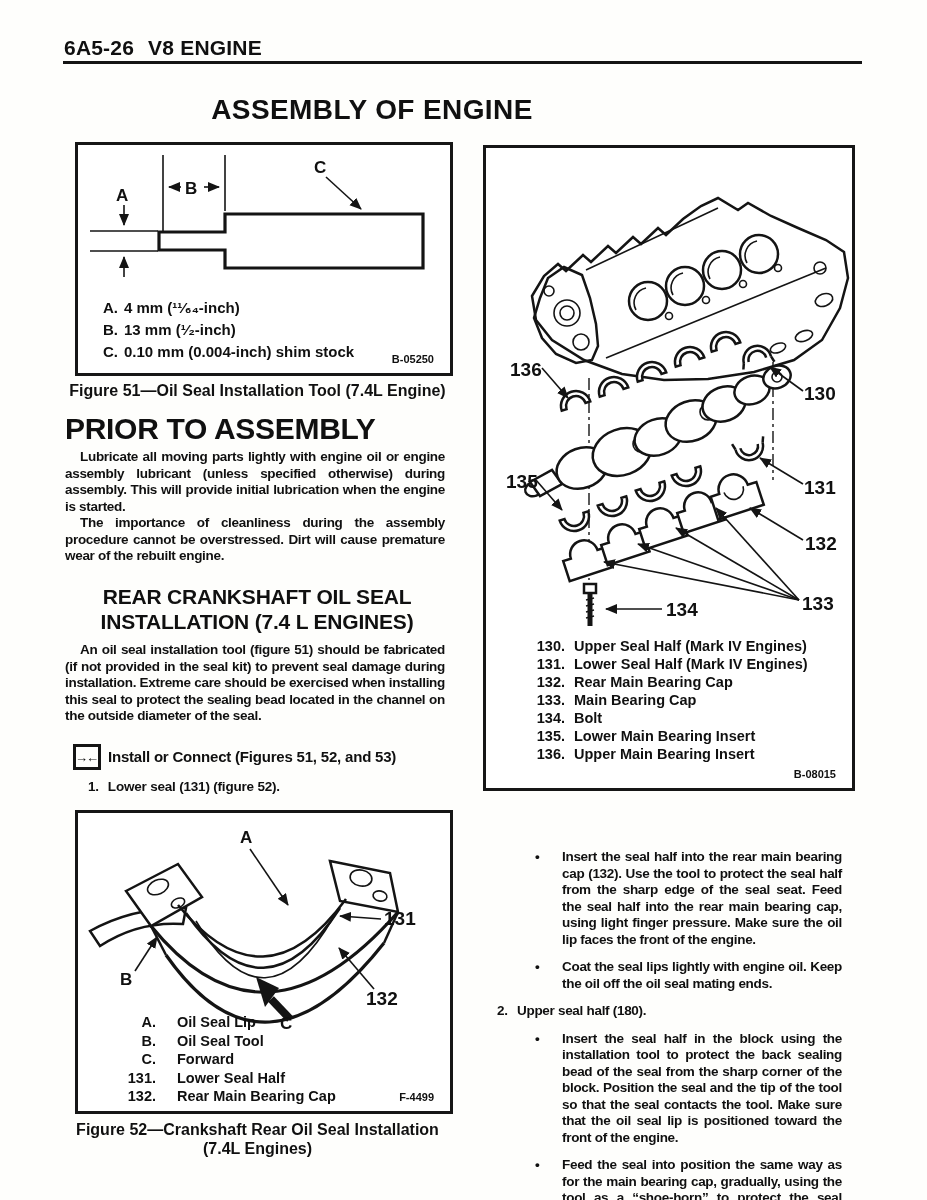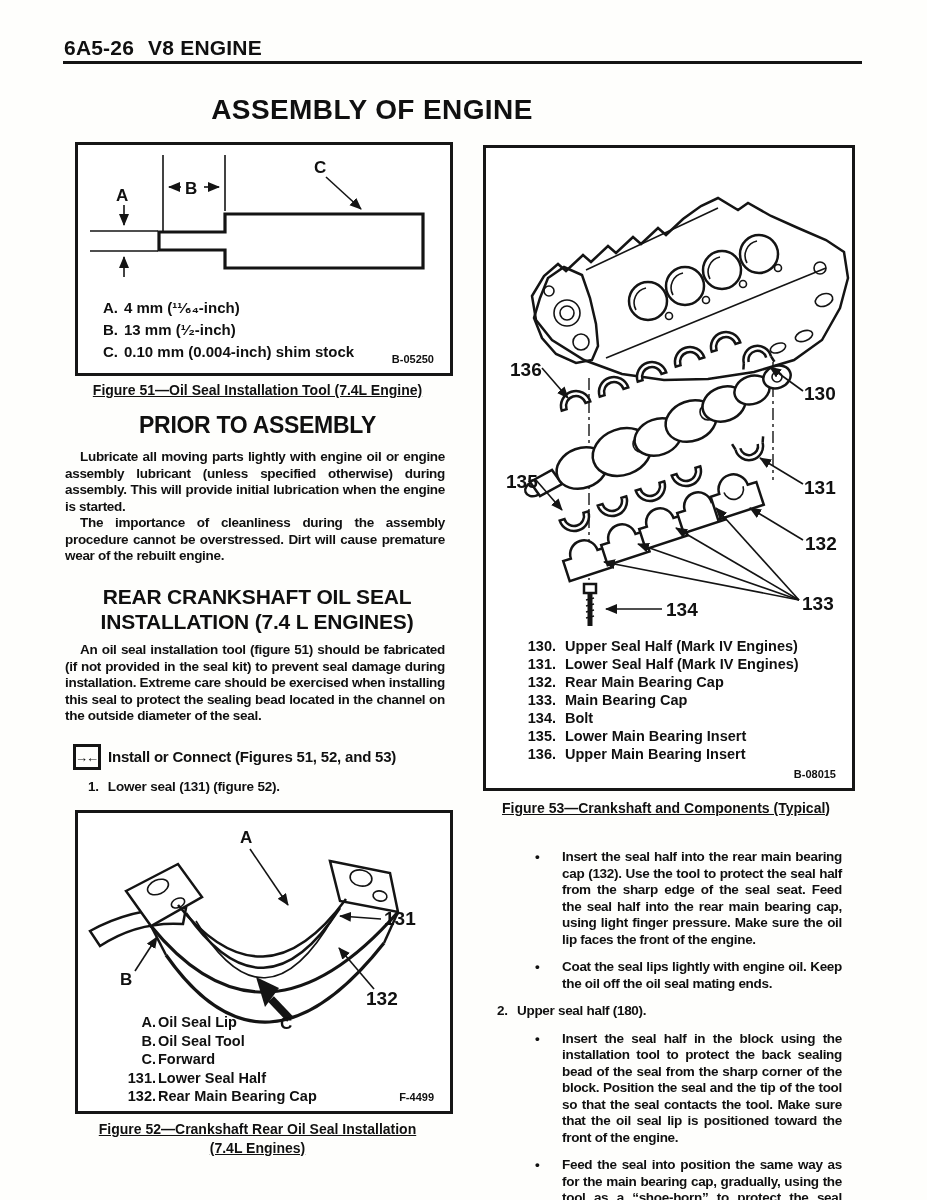--- a/index.html
+++ b/index.html
@@ -7,52 +7,52 @@
         font-family:"Liberation Sans",sans-serif;overflow:hidden;margin:0 auto;}
   .abs{position:absolute;}
   
   .hdr{left:64px;top:36px;font-size:21px;font-weight:bold;letter-spacing:0.2px;}
   .hdr .gap{display:inline-block;width:14px;}
   .hdr-rule{left:63px;top:61px;width:799px;height:3px;background:#141414;}
   .page-title{left:0;top:94px;width:744px;text-align:center;font-size:28px;font-weight:bold;letter-spacing:0.4px;}
   
   .figbox{border:3px solid #161616;background:#fff;}
   .figcode{position:absolute;right:16px;bottom:8px;font-size:11px;font-weight:bold;}
-  .caption{text-align:center;font-size:14px;font-weight:bold;line-height:19px;text-decoration:underline;}
+  .caption{text-align:center;font-size:16px;font-weight:bold;line-height:19px;}
   
   .fig51{left:75px;top:142px;width:372px;height:228px;}
   .legend51{position:absolute;left:25px;top:152px;font-size:15px;font-weight:bold;line-height:22px;}
   .legend51 .legrow span.leglab{display:inline-block;margin-right:6px;}
   .cap51{left:65px;top:381px;width:385px;}
   
-  .prior-h{left:65px;top:412px;width:385px;text-align:center;font-size:23px;font-weight:bold;letter-spacing:-0.3px;}
+  .prior-h{left:65px;top:412px;width:385px;font-size:30px;font-weight:bold;letter-spacing:-0.3px;}
   .body{font-size:13.5px;font-weight:bold;line-height:16.5px;letter-spacing:-0.3px;text-align:justify;}
   .body p{margin:0;text-indent:15px;}
   .lcol-paras{left:65px;top:449px;width:380px;}
   .rear-h{left:63px;top:584px;width:388px;text-align:center;font-size:21px;font-weight:bold;line-height:25px;letter-spacing:-0.2px;}
   .rear-para{left:65px;top:642px;width:380px;}
   
   .install-row{left:73px;top:744px;width:380px;height:28px;}
   .install-icon{position:absolute;left:0;top:0;width:22px;height:20px;border:3px solid #141414;
                 display:flex;align-items:center;justify-content:center;}
   .install-icon span{font-size:13px;font-weight:bold;letter-spacing:-2px;line-height:1;transform:translateX(-1px);}
   .install-label{position:absolute;left:35px;top:4px;font-size:15px;font-weight:bold;letter-spacing:-0.2px;}
   .step1{left:88px;top:779px;font-size:13.5px;font-weight:bold;letter-spacing:-0.2px;}
   .step1 .stepnum{margin-right:9px;}
   
   .fig52{left:75px;top:810px;width:372px;height:298px;}
   .legend52{position:absolute;left:0px;top:200px;font-size:14.5px;font-weight:bold;line-height:18.5px;}
   .legend52 .legrow{display:flex;}
   .legend52 .leglab{width:78px;text-align:right;}
-  .legend52 .legtxt{margin-left:2px;}
+  .legend52 .legtxt{margin-left:21px;}
   .cap52{left:65px;top:1120px;width:385px;}
   
   .fig53{left:483px;top:145px;width:366px;height:640px;}
   .parts53{position:absolute;left:0;top:489px;font-size:14.5px;font-weight:bold;line-height:18px;}
-  .parts53 .prow{display:flex;}
+  .parts53 .prow{display:flex;padding-left:9px;}
   .parts53 .pnum{width:70px;text-align:right;}
   .parts53 .ptxt{margin-left:9px;}
   .cap53{left:483px;top:799px;width:366px;}
   
   .rcol-text{left:497px;top:838px;width:356px;}
   .bullet-item{position:relative;padding-left:54px;}
   .bullet-item .bullet{position:absolute;left:38px;top:0;}
   .bullet-item p{margin:11px;text-indent:0;}
   .step2{position:relative;padding-left:20px;}
   .step2 .stepnum{position:absolute;left:0;top:0;}
@@ -376,21 +376,20 @@
           <span class="pnum">135.</span>
           <span class="ptxt">Lower Main Bearing Insert</span>
         </div>
       <div class="prow">
           <span class="pnum">136.</span>
           <span class="ptxt">Upper Main Bearing Insert</span>
         </div>
     </div>
     <div class="figcode">B-08015</div>
   </div>
-  <div class="abs caption cap53">Figure 53—Crankshaft and Components (Typical)</div>
 
   <div class="abs body rcol-text">
     <div class="bullet-item">
       <span class="bullet">•</span>
       <p>Insert the seal half into the rear main bearing cap (132). Use the tool to protect the seal half from the sharp edge of the seal seat. Feed the seal half into the rear main bearing cap, using light finger pressure. Make sure the oil lip faces the front of the engine.</p>
     </div>
     <div class="bullet-item">
       <span class="bullet">•</span>
       <p>Coat the seal lips lightly with engine oil. Keep the oil off the oil seal mating ends.</p>
     </div>

